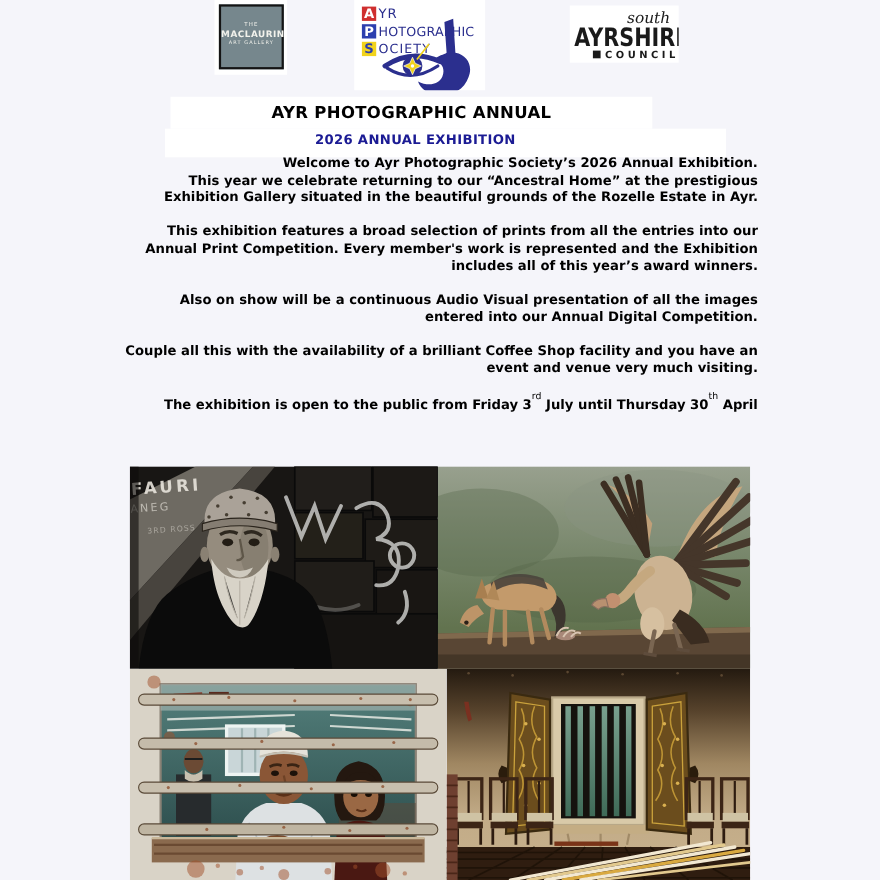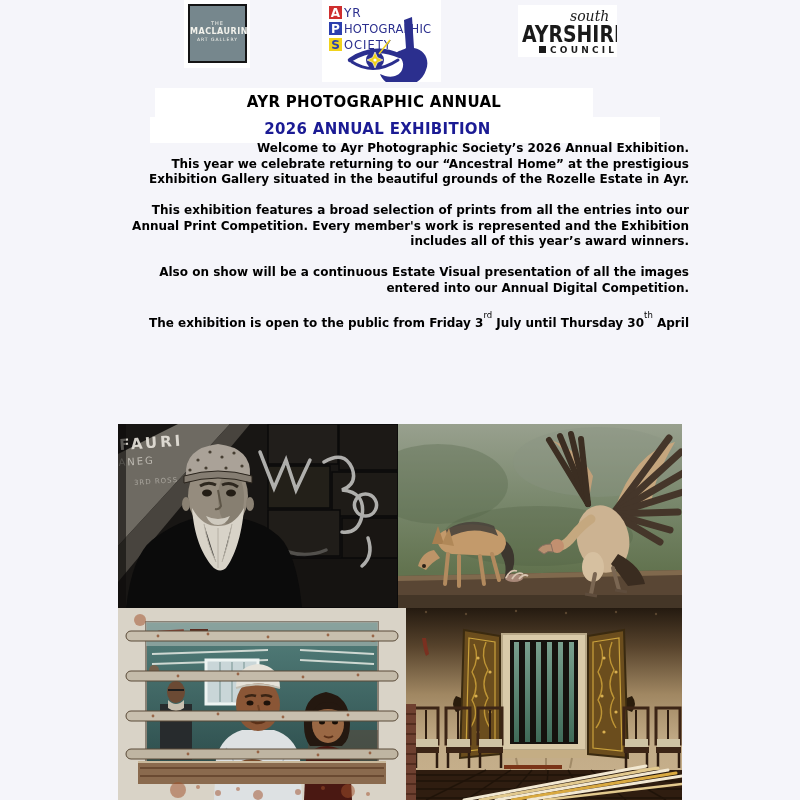--- a/index.html
+++ b/index.html
@@ -1,33 +1,33 @@
 <!DOCTYPE html>
 <html><head>
 <meta charset="utf-8">
 <style>
   html,body{margin:0;padding:0;}
   .page{position:relative;width:800px;height:800px;background:#f5f5fa;overflow:hidden;
         font-family:"DejaVu Sans","Liberation Sans",sans-serif;}
   
   .logo-box{position:absolute;background:#ffffff;}
-  .logo-mac{left:184px;top:0;width:66px;height:68px;}
+  .logo-mac{left:195px;top:0;width:66px;height:68px;}
   .mac-square{width:55px;height:55px;margin:4px auto 0 4px;background:#76878d;border:2px solid #141414;
               color:#f2f2ec;text-align:center;}
   .mac-l1{font-size:5px;letter-spacing:1px;margin-top:14px;}
   .mac-l2{font-size:8px;font-weight:bold;letter-spacing:.5px;margin-top:1px;}
   .mac-l3{font-size:4.5px;letter-spacing:1px;margin-top:1px;}
   .logo-aps{left:322px;top:0;width:119px;height:82px;}
   .logo-sac{left:518px;top:5px;width:99px;height:52px;}
   
   .title-wrap{position:absolute;left:150px;top:88px;width:510px;}
   .title-line1{margin-left:5px;width:438px;background:#ffffff;height:24px;padding-top:5px;
                text-align:center;font-size:15px;font-weight:bold;color:#000000;letter-spacing:.3px;}
   .title-line2{width:455px;padding-right:55px;background:#ffffff;height:23px;padding-top:3px;
-               text-align:center;font-size:15px;font-weight:bold;color:#1b1b94;letter-spacing:.3px;}
+               text-align:center;font-size:12px;font-weight:bold;color:#1b1b94;letter-spacing:.3px;}
   
   .intro{position:absolute;left:0;top:141px;width:800px;}
   .intro p{width:578px;margin:0 auto 15.5px auto;text-align:right;
            font-size:12px;line-height:15.5px;font-weight:bold;color:#000000;}
   .intro sup{font-size:8.5px;position:relative;top:-4px;font-weight:normal;}
   
   .photo-grid{position:absolute;left:118px;top:424px;width:564px;}
   .photo-row{display:flex;}
   .photo-row svg{display:block;}
 </style>
@@ -79,21 +79,22 @@
   </div>
 
   <div class="title-wrap">
     <div class="title-line1">AYR PHOTOGRAPHIC ANNUAL</div>
     <div class="title-line2">2026 ANNUAL EXHIBITION</div>
   </div>
 
   <div class="intro">
     <p><span>Welcome to Ayr Photographic Society’s 2026 Annual Exhibition.</span><br><span>This year we celebrate returning to our “Ancestral Home” at the prestigious Exhibition Gallery situated in the beautiful grounds of the Rozelle Estate in Ayr.</span></p>
     <p>This exhibition features a broad selection of prints from all the entries into our Annual Print Competition. Every member's work is represented and the Exhibition includes all of this year’s award winners.</p>
-    <p>Also on show will be a continuous Estate Visual presentation of all the images entered into our Annual Digital Competition.</p>
+    <p>Also on show will be a continuous Audio Visual presentation of all the images entered into our Annual Digital Competition.</p>
+    <p>Couple all this with the availability of a brilliant Coffee Shop facility and you have an event and venue very much visiting.</p>
     <p><span>The exhibition is open to the public from Friday 3</span><sup>rd</sup><span> July until Thursday 30</span><sup>th</sup><span> April</span></p>
   </div>
 
   <div class="photo-grid">
     <div class="photo-row">
 
       <svg width="280" height="184" viewBox="0 0 280 184">
         <rect width="280" height="184" fill="#181614"></rect>
         <g stroke="#0a0a0a" stroke-width="1.5">
           <rect x="150" y="0" width="70" height="40" fill="#211e1b"></rect>

